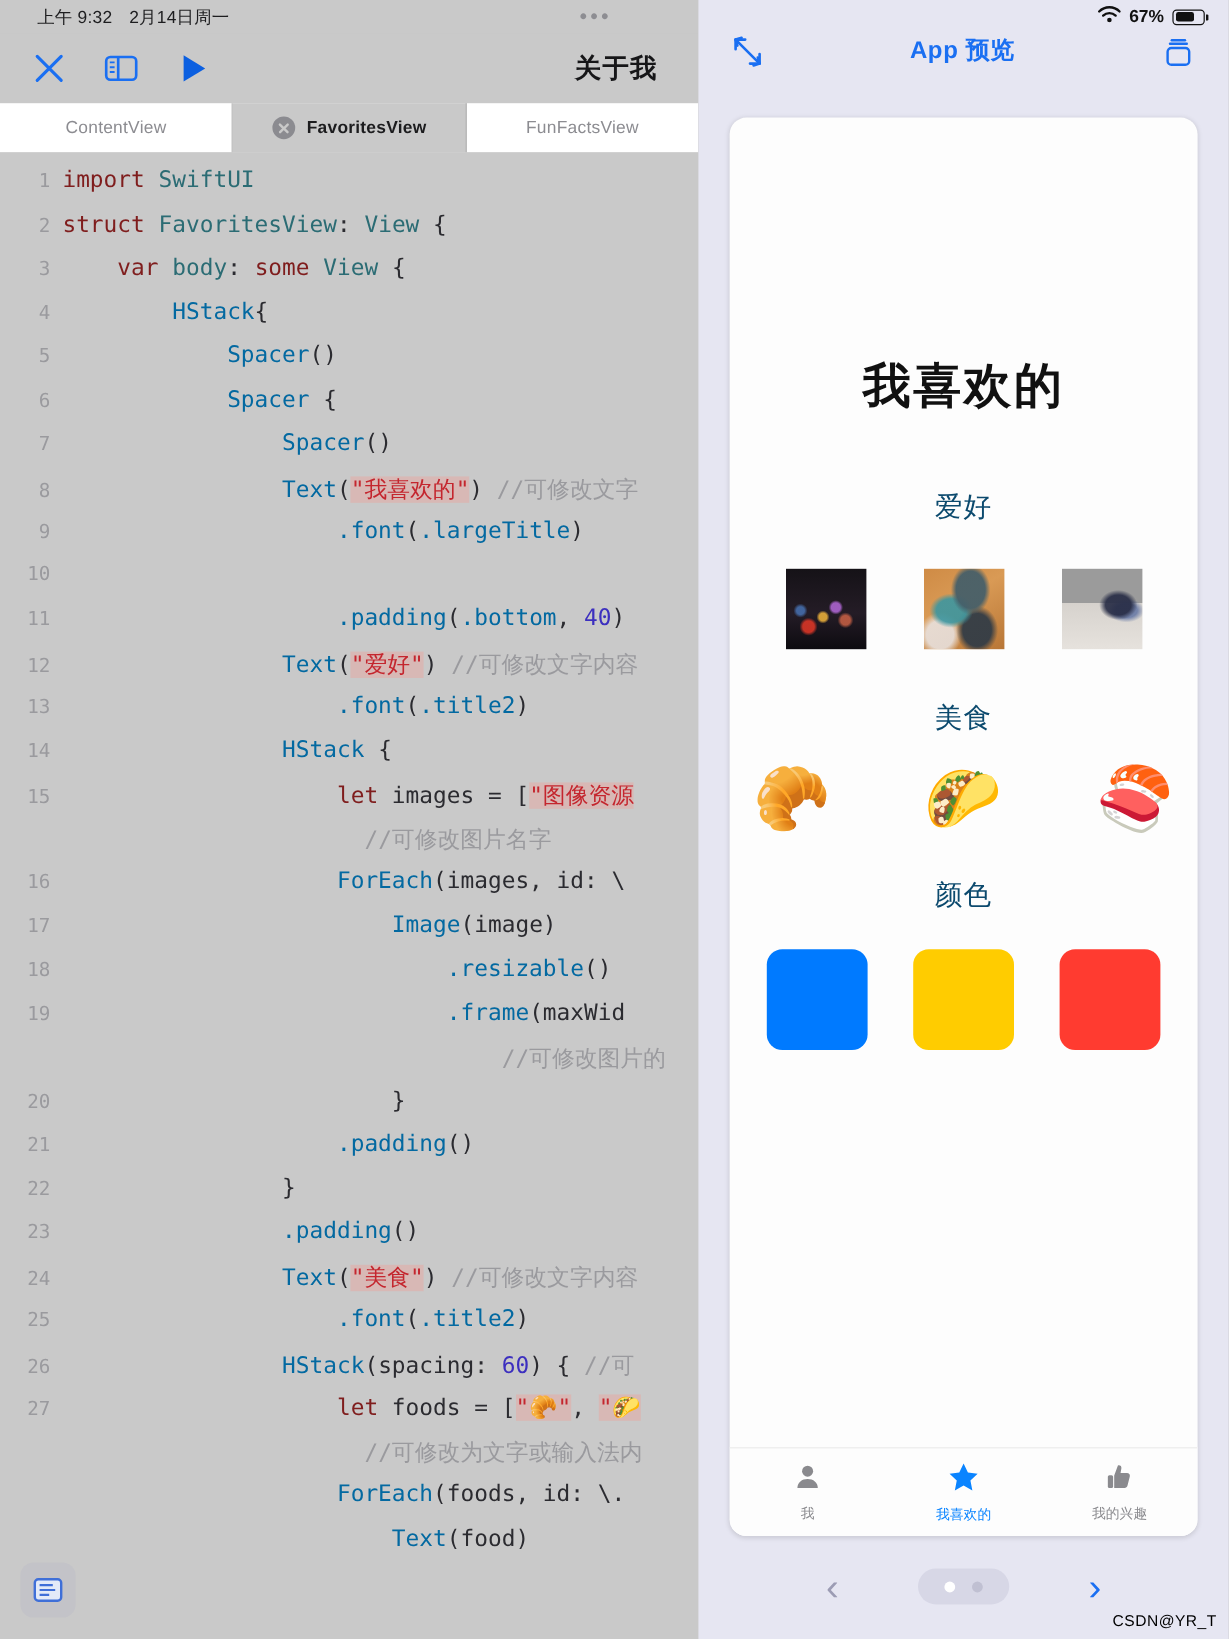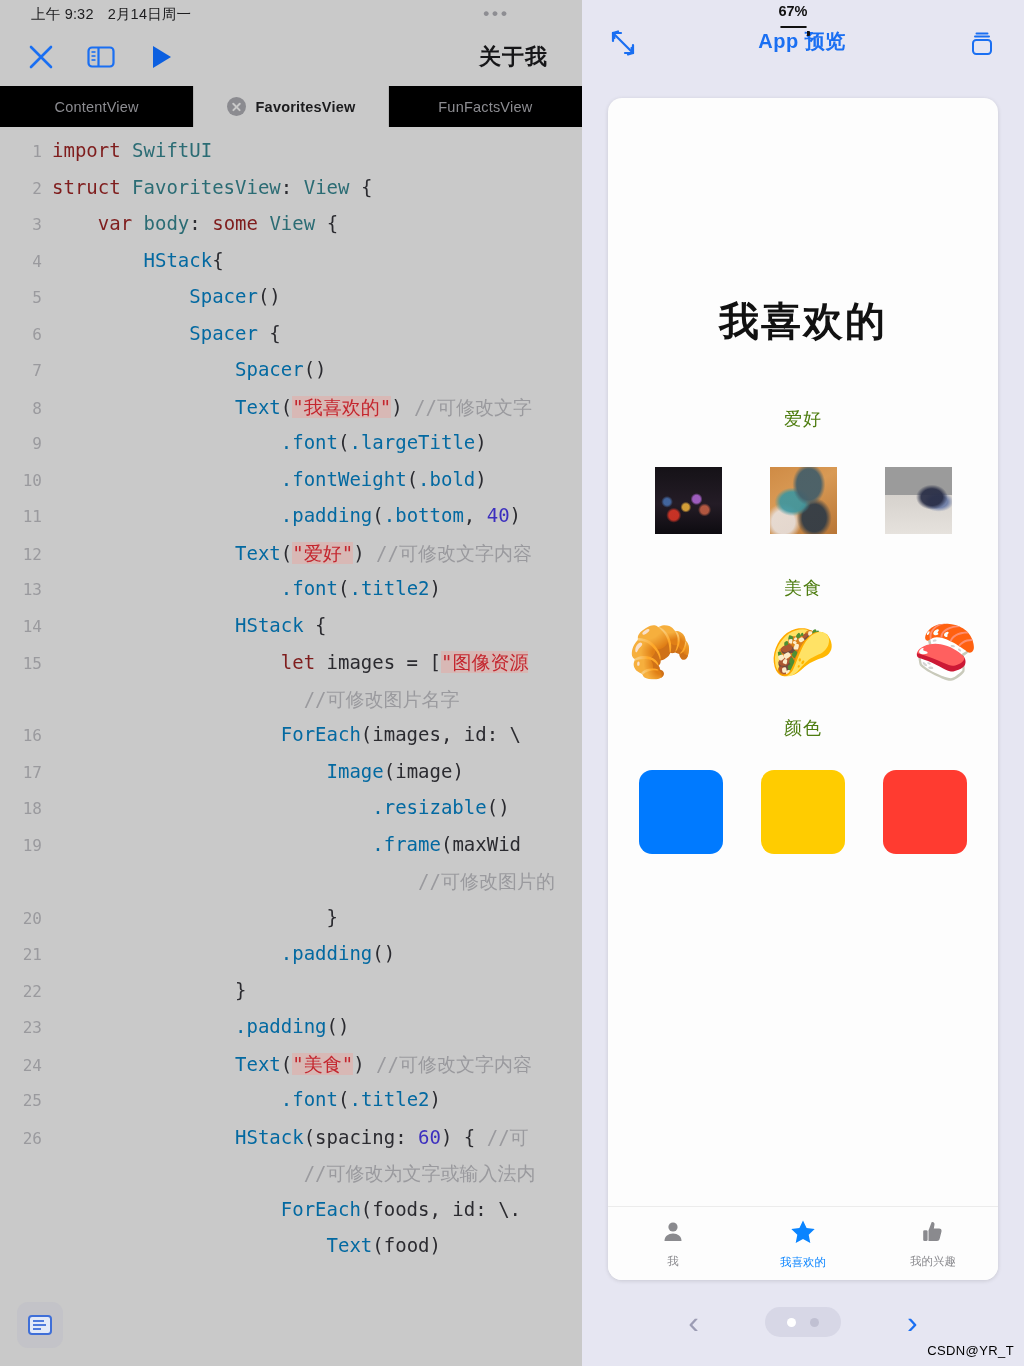--- a/index.html
+++ b/index.html
@@ -34,21 +34,21 @@
     display: flex; align-items: center; gap: 26px;
     padding: 0 22px 0 24px;
     background: #c9c9c9;
   }
   .tb-icon { width: 34px; height: 34px; display:block; }
   .toolbar-title {
     margin-left: auto;
     font-size: 22px; font-weight: 700; color: #161618; letter-spacing: 1px;
     padding-right: 12px;
   }
-  .tabbar { display: flex; height: 41px; background: #000000; }
+  .tabbar { display: flex; height: 41px; background: #ffffff; }
   .tab {
     flex: 1;
     display: flex; align-items: center; justify-content: center; gap: 10px;
     font-size: 14.5px; color: #8c8c91; letter-spacing: .2px;
     border-right: 1px solid #b5b5b5;
     position: relative;
   }
   .tab:last-child { border-right: none; }
   .tab.active { background: #c9c9c9; color: #1c1c1e; font-weight: 700; }
   .tab-close {
@@ -99,21 +99,20 @@
   .preview-pane {
     width: 442px; height: 1366px;
     background: #e6e6f2;
     display: flex; flex-direction: column;
     position: relative;
   }
   .status-bar-right {
     height: 28px; display: flex; align-items: center; justify-content: flex-end;
     gap: 7px; padding-right: 20px; font-size: 14.5px; color: #111;
     font-weight: 600;
-    flex-direction: column;
   }
   .battery {
     width: 27px; height: 13px; border: 1.6px solid #111; border-radius: 3.5px;
     position: relative; display: inline-block;
   }
   .battery::after {
     content: ""; position: absolute; right: -4px; top: 3.5px;
     width: 2.2px; height: 5px; background: #111; border-radius: 0 1px 1px 0;
   }
   .battery-fill {
@@ -141,21 +140,21 @@
   .app-body {
     flex: 1; display: flex; flex-direction: column;
     align-items: center;
     padding-top: 196px;
   }
   .app-title {
     font-size: 40px; font-weight: 700; color: #111;
     letter-spacing: 2px;
   }
   .section-label {
-    font-size: 18px; color: #4d7c0f; letter-spacing: 1px;
+    font-size: 23px; color: #0c4a6e; letter-spacing: 1px;
   }
   .hobby-row {
     display: flex; justify-content: center; gap: 48px;
     margin-top: 36px;
   }
   .thumb {
     width: 67px; height: 67px;
     background-size: cover; background-position: center;
   }
   .thumb-1 {
@@ -282,39 +281,40 @@
       <div id="code-lines">
           <div class="code-line"><span class="ln">1</span><span class="code-text"><span class="kw">import</span><span class="plain"> </span><span class="typ">SwiftUI</span></span></div>
           <div class="code-line"><span class="ln">2</span><span class="code-text"><span class="kw">struct</span><span class="plain"> </span><span class="typ">FavoritesView</span><span class="plain">: </span><span class="typ">View</span><span class="plain"> {</span></span></div>
           <div class="code-line"><span class="ln">3</span><span class="code-text"><span class="plain">    </span><span class="kw">var</span><span class="plain"> </span><span class="typ">body</span><span class="plain">: </span><span class="kw">some</span><span class="plain"> </span><span class="typ">View</span><span class="plain"> {</span></span></div>
           <div class="code-line"><span class="ln">4</span><span class="code-text"><span class="plain">        </span><span class="fn">HStack</span><span class="plain">{</span></span></div>
           <div class="code-line"><span class="ln">5</span><span class="code-text"><span class="plain">            </span><span class="fn">Spacer</span><span class="plain">()</span></span></div>
           <div class="code-line"><span class="ln">6</span><span class="code-text"><span class="plain">            </span><span class="fn">Spacer</span><span class="plain"> {</span></span></div>
           <div class="code-line"><span class="ln">7</span><span class="code-text"><span class="plain">                </span><span class="fn">Spacer</span><span class="plain">()</span></span></div>
           <div class="code-line"><span class="ln">8</span><span class="code-text"><span class="plain">                </span><span class="fn">Text</span><span class="plain">(</span><span class="str">"我喜欢的"</span><span class="plain">) </span><span class="cmt">//可修改文字</span></span></div>
           <div class="code-line"><span class="ln">9</span><span class="code-text"><span class="plain">                    </span><span class="fn">.font</span><span class="plain">(</span><span class="fn">.largeTitle</span><span class="plain">)</span></span></div>
-          <div class="code-line"><span class="ln">10</span><span class="code-text"><span class="plain">                    </span><span class="fn">.fontWeight</span><span class="plain">(</span><span class="fn">.bold</span><span class="plain">)</span></span></div>
+          <div class="code-line"><span class="ln">10</span></div>
           <div class="code-line"><span class="ln">11</span><span class="code-text"><span class="plain">                    </span><span class="fn">.padding</span><span class="plain">(</span><span class="fn">.bottom</span><span class="plain">, </span><span class="num">40</span><span class="plain">)</span></span></div>
           <div class="code-line"><span class="ln">12</span><span class="code-text"><span class="plain">                </span><span class="fn">Text</span><span class="plain">(</span><span class="str">"爱好"</span><span class="plain">) </span><span class="cmt">//可修改文字内容</span></span></div>
           <div class="code-line"><span class="ln">13</span><span class="code-text"><span class="plain">                    </span><span class="fn">.font</span><span class="plain">(</span><span class="fn">.title2</span><span class="plain">)</span></span></div>
           <div class="code-line"><span class="ln">14</span><span class="code-text"><span class="plain">                </span><span class="fn">HStack</span><span class="plain"> {</span></span></div>
           <div class="code-line"><span class="ln">15</span><span class="code-text"><span class="plain">                    </span><span class="kw">let</span><span class="plain"> images = [</span><span class="str">"图像资源</span></span></div>
           <div class="code-line"><span class="ln"></span><span class="code-text"><span class="plain">                      </span><span class="cmt">//可修改图片名字</span></span></div>
           <div class="code-line"><span class="ln">16</span><span class="code-text"><span class="plain">                    </span><span class="fn">ForEach</span><span class="plain">(images, id: \</span></span></div>
           <div class="code-line"><span class="ln">17</span><span class="code-text"><span class="plain">                        </span><span class="fn">Image</span><span class="plain">(image)</span></span></div>
           <div class="code-line"><span class="ln">18</span><span class="code-text"><span class="plain">                            </span><span class="fn">.resizable</span><span class="plain">()</span></span></div>
           <div class="code-line"><span class="ln">19</span><span class="code-text"><span class="plain">                            </span><span class="fn">.frame</span><span class="plain">(maxWid</span></span></div>
           <div class="code-line"><span class="ln"></span><span class="code-text"><span class="plain">                                </span><span class="cmt">//可修改图片的</span></span></div>
           <div class="code-line"><span class="ln">20</span><span class="code-text"><span class="plain">                        </span><span class="plain">}</span></span></div>
           <div class="code-line"><span class="ln">21</span><span class="code-text"><span class="plain">                    </span><span class="fn">.padding</span><span class="plain">()</span></span></div>
           <div class="code-line"><span class="ln">22</span><span class="code-text"><span class="plain">                </span><span class="plain">}</span></span></div>
           <div class="code-line"><span class="ln">23</span><span class="code-text"><span class="plain">                </span><span class="fn">.padding</span><span class="plain">()</span></span></div>
           <div class="code-line"><span class="ln">24</span><span class="code-text"><span class="plain">                </span><span class="fn">Text</span><span class="plain">(</span><span class="str">"美食"</span><span class="plain">) </span><span class="cmt">//可修改文字内容</span></span></div>
           <div class="code-line"><span class="ln">25</span><span class="code-text"><span class="plain">                    </span><span class="fn">.font</span><span class="plain">(</span><span class="fn">.title2</span><span class="plain">)</span></span></div>
           <div class="code-line"><span class="ln">26</span><span class="code-text"><span class="plain">                </span><span class="fn">HStack</span><span class="plain">(spacing: </span><span class="num">60</span><span class="plain">) { </span><span class="cmt">//可</span></span></div>
+          <div class="code-line"><span class="ln">27</span><span class="code-text"><span class="plain">                    </span><span class="kw">let</span><span class="plain"> foods = [</span><span class="str">"🥐"</span><span class="plain">, </span><span class="str">"🌮</span></span></div>
           <div class="code-line"><span class="ln"></span><span class="code-text"><span class="plain">                      </span><span class="cmt">//可修改为文字或输入法内</span></span></div>
           <div class="code-line"><span class="ln"></span><span class="code-text"><span class="plain">                    </span><span class="fn">ForEach</span><span class="plain">(foods, id: \.</span></span></div>
           <div class="code-line"><span class="ln"></span><span class="code-text"><span class="plain">                        </span><span class="fn">Text</span><span class="plain">(food)</span></span></div>
         </div>
       <div class="console-btn">
         <svg width="28" height="28" viewBox="0 0 28 28">
           <rect x="3" y="5" width="22" height="18" rx="3" stroke="#3f6fd8" stroke-width="2" fill="#e3eaf8"></rect>
           <line x1="7" y1="10" x2="18" y2="10" stroke="#3f6fd8" stroke-width="1.8"></line>
           <line x1="7" y1="14" x2="20" y2="14" stroke="#3f6fd8" stroke-width="1.8"></line>
           <line x1="7" y1="18" x2="15" y2="18" stroke="#3f6fd8" stroke-width="1.8"></line>

